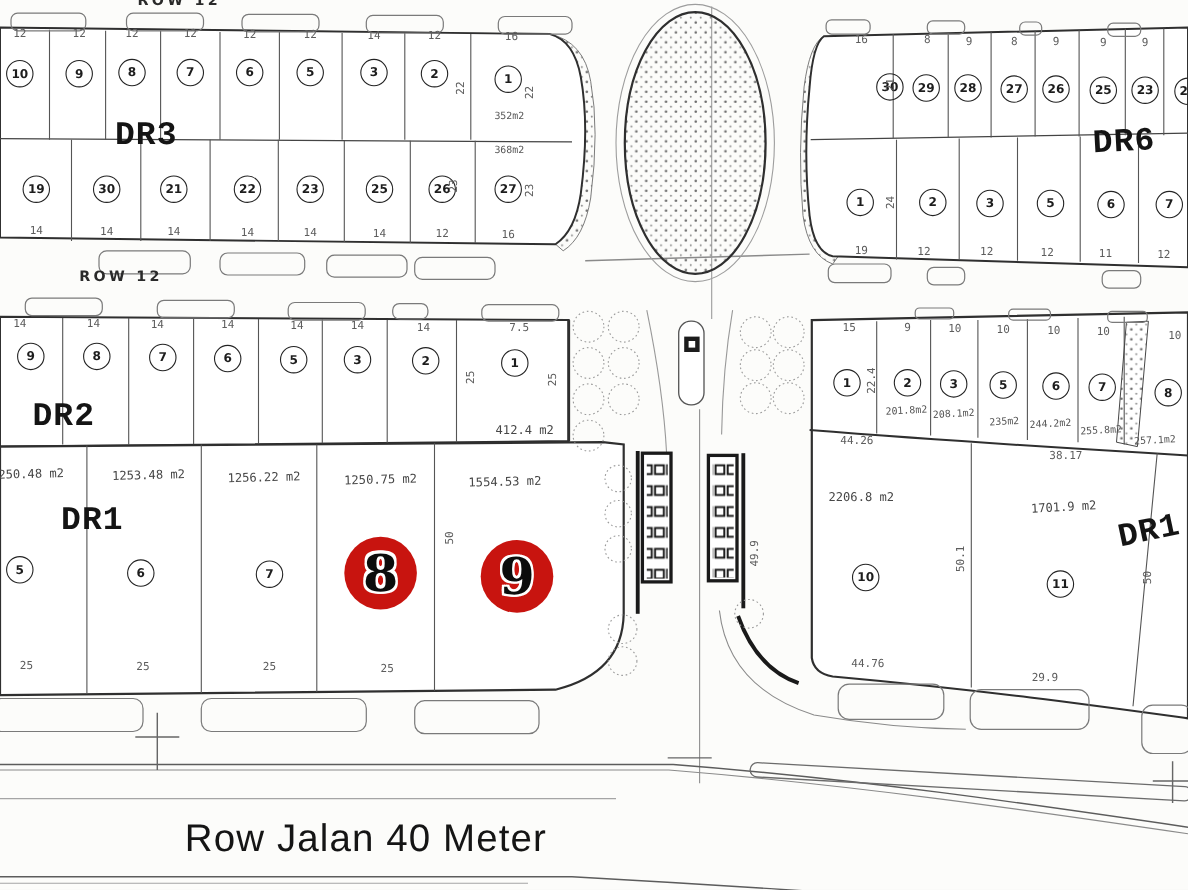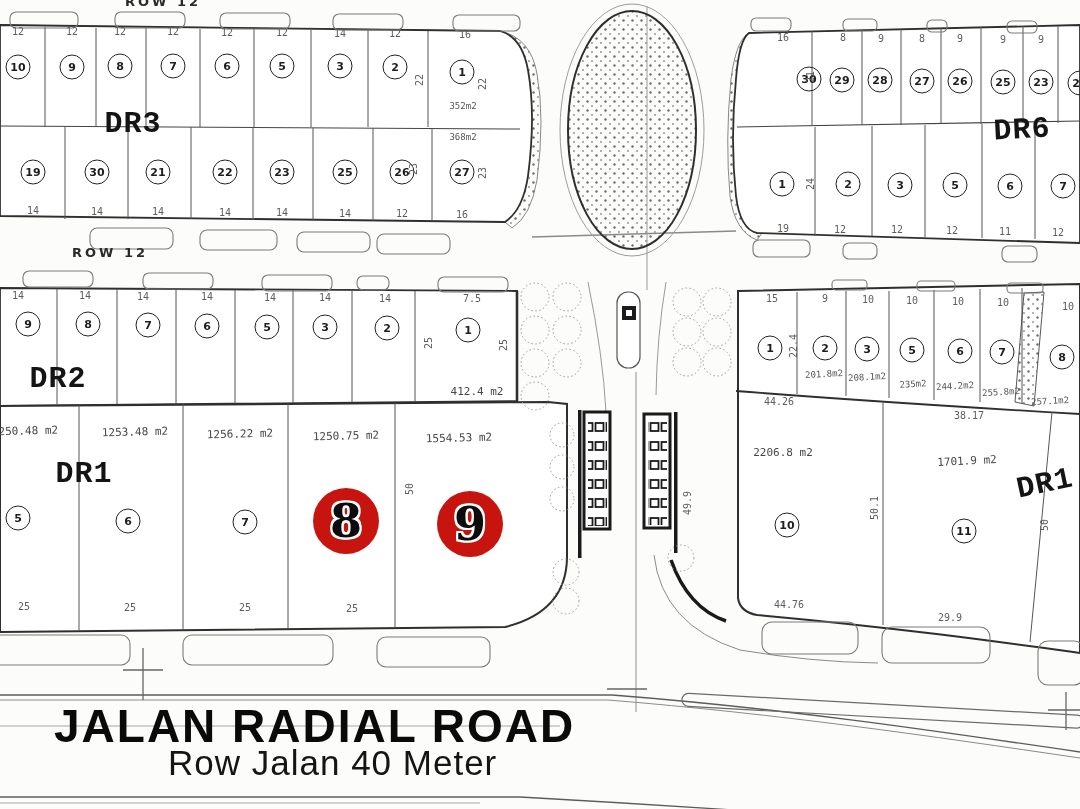--- a/index.html
+++ b/index.html
@@ -355,15 +355,14 @@
     <div class="area t3" style="left:967px;top:461px">1701.9 m2</div>
     <div class="pc" style="left:787px;top:525px">10</div>
     <div class="pc" style="left:964px;top:531px">11</div>
     <div class="dim r" style="left:874px;top:508px">50.1</div>
     <div class="dim r" style="left:1044px;top:525px">50</div>
     <div class="dim r" style="left:687px;top:503px">49.9</div>
     <div class="dim" style="left:789px;top:604px">44.76</div>
     <div class="dim" style="left:950px;top:617px">29.9</div>
   </div>
 
-  <div class="road-name">JALAN RADIAL ROAD</div>
   <div class="road-sub">Row Jalan 40 Meter</div>
 </div>
 
 </body></html>

